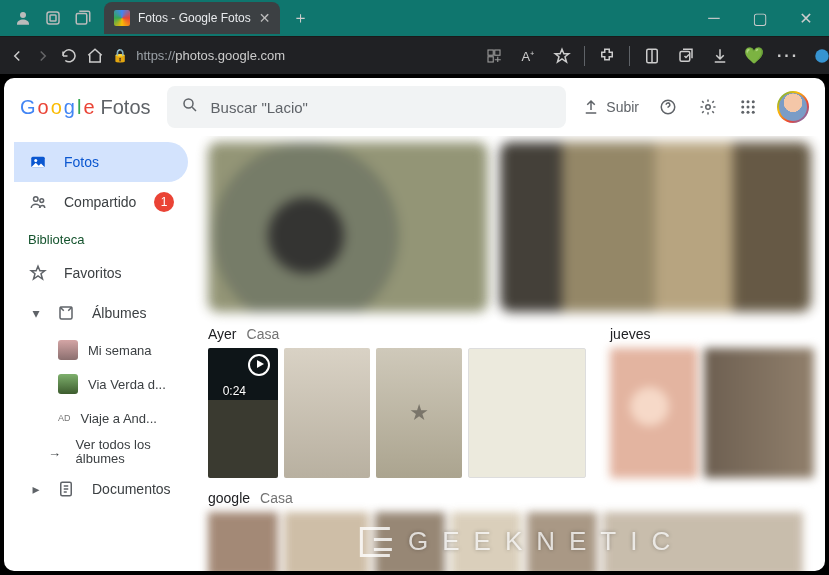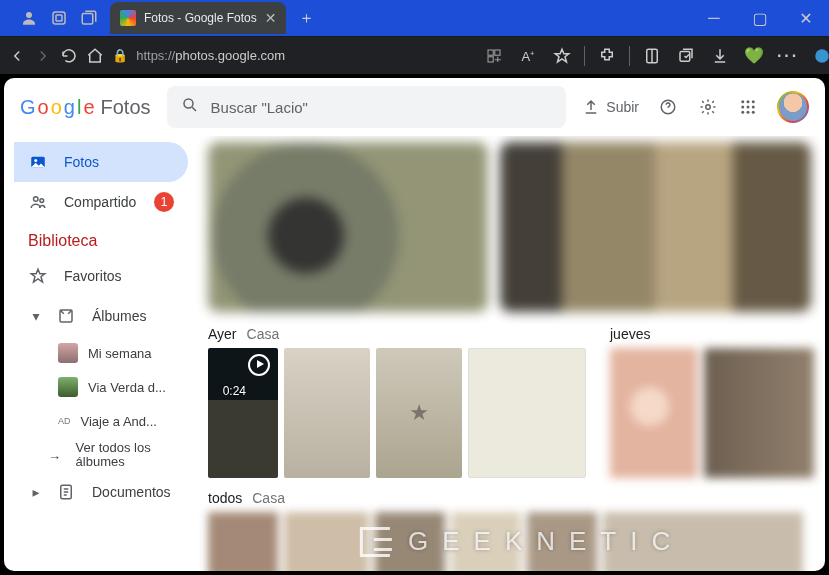--- a/index.html
+++ b/index.html
@@ -1,19 +1,19 @@
 <!DOCTYPE html>
 <html><head>
   <meta charset="utf-8">
   <style>
     * { margin: 0; padding: 0; box-sizing: border-box; font-family: 'Segoe UI', Arial, sans-serif; }
     body { width: 829px; height: 575px; overflow: hidden; background: #000; }
 
     
-    .titlebar { height: 36px; background: #1d4ed8; display: flex; align-items: center; padding: 0 12px; text-align: center; }
+    .titlebar { height: 36px; background: #0f766e; display: flex; align-items: center; padding: 0 6px; text-align: center; }
     .win-btns { position: absolute; right: 0; top: 0; display: flex; height: 36px; }
     .win-btn { width: 46px; display:flex; align-items:center; justify-content:center; color:#ccc; cursor:pointer; }
     .tab-icons-left { display:flex; gap:12px; padding-left:8px; align-items:center; }
     .tab-icons-left .ico { width:18px; height:18px; color:#bbb; display:flex; align-items:center; justify-content:center; }
     .tab { margin-left:12px; height:32px; background:#3c4043; border-radius:8px 8px 0 0; display:flex; align-items:center; padding:0 10px; min-width:165px; gap:8px; color:#e8eaed; font-size:12px; }
     .tab .favicon { width:16px; height:16px; border-radius:2px; background: conic-gradient(#4285f4,#ea4335,#fbbc05,#34a853,#4285f4); }
     .tab .close { margin-left:auto; font-size:14px; color:#bbb; cursor:pointer; }
     .newtab { width:28px; height:28px; display:flex; align-items:center; justify-content:center; color:#ccc; margin-left:6px; font-size:16px; cursor:pointer;}
 
     .toolbar { height: 38px; background:#202124; display:flex; align-items:center; padding:0 8px; gap:8px; border-top:1px solid #1a1a1a; }
@@ -43,21 +43,21 @@
     .avatar { width:32px; height:32px; border-radius:50%; background: linear-gradient(135deg,#34a853,#fbbc05,#ea4335,#4285f4); padding:2px; cursor:pointer; }
     .avatar-inner { width:100%; height:100%; border-radius:50%; background: radial-gradient(circle at 50% 35%, #f4c7a8 0 40%, #7a9cc6 41% 100%); }
 
     .app-body { flex:1; display:flex; overflow:hidden; }
     .sidebar { width:190px; padding:6px 6px 6px 10px; overflow-y:auto; position:relative; }
     .nav-item { display:flex; align-items:center; gap:16px; height:40px; padding:0 14px; border-radius:0 20px 20px 0; font-size:14px; color:#3c4043; cursor:pointer; }
     .nav-item.active { background:#d3e3fd; color:#0b57d0; font-weight:500; }
     .nav-item .nicon { width:20px; color:#5f6368; display:flex; justify-content:center; }
     .nav-item.active .nicon { color:#0b57d0; }
     .badge { margin-left:auto; width:20px; height:20px; border-radius:50%; background:#ea4335; color:#fff; font-size:12px; display:flex; align-items:center; justify-content:center; }
-    .lib-label { font-size:16px; color:#b91c1c; padding:10px 14px 6px; }
+    .lib-label { font-size:13px; color:#14532d; padding:10px 14px 6px; }
     .sub-item { display:flex; align-items:center; gap:10px; height:34px; padding-left:44px; font-size:13px; color:#3c4043; cursor:pointer; white-space:nowrap; overflow:hidden; text-overflow:ellipsis; }
     .sub-item .thumb { width:20px; height:20px; border-radius:3px; background:#bbb; flex-shrink:0; }
     .thumb.t1{ background: linear-gradient(#7eb06d,#3d5c2e); }
     .thumb.t2{ background: linear-gradient(#d4a5a5,#8b6f6f); }
     .ad-tag { font-size:9px; color:#777; text-transform:uppercase; }
     .expander { width:16px; text-align:center; color:#5f6368; margin-right:-4px;}
 
     .main { flex:1; overflow-y:auto; padding:6px 14px 16px 14px; position:relative; }
     .hero-row { display:flex; gap:12px; margin-bottom:14px; opacity:0.95; }
     .hero { height:170px; border-radius:10px; filter: blur(6px); }
@@ -373,21 +373,21 @@
             </div>
             <div class="thumbs">
               <div class="ph ph5"></div>
               <div class="ph ph6"></div>
             </div>
           </div>
         </div>
 
         <div class="group">
           <div class="group-head">
-            <span class="day">todos</span>
+            <span class="day">google</span>
             <span class="loc">Casa</span>
           </div>
           <div class="strip">
             <div></div>
               <div></div>
               <div></div>
               <div></div>
               <div></div>
               <div></div>
           </div>

